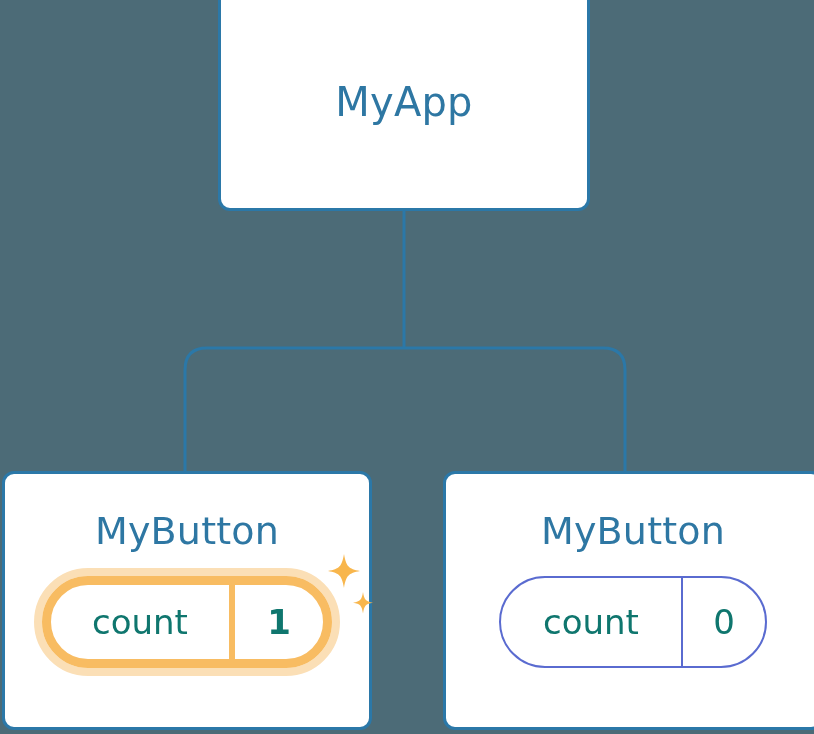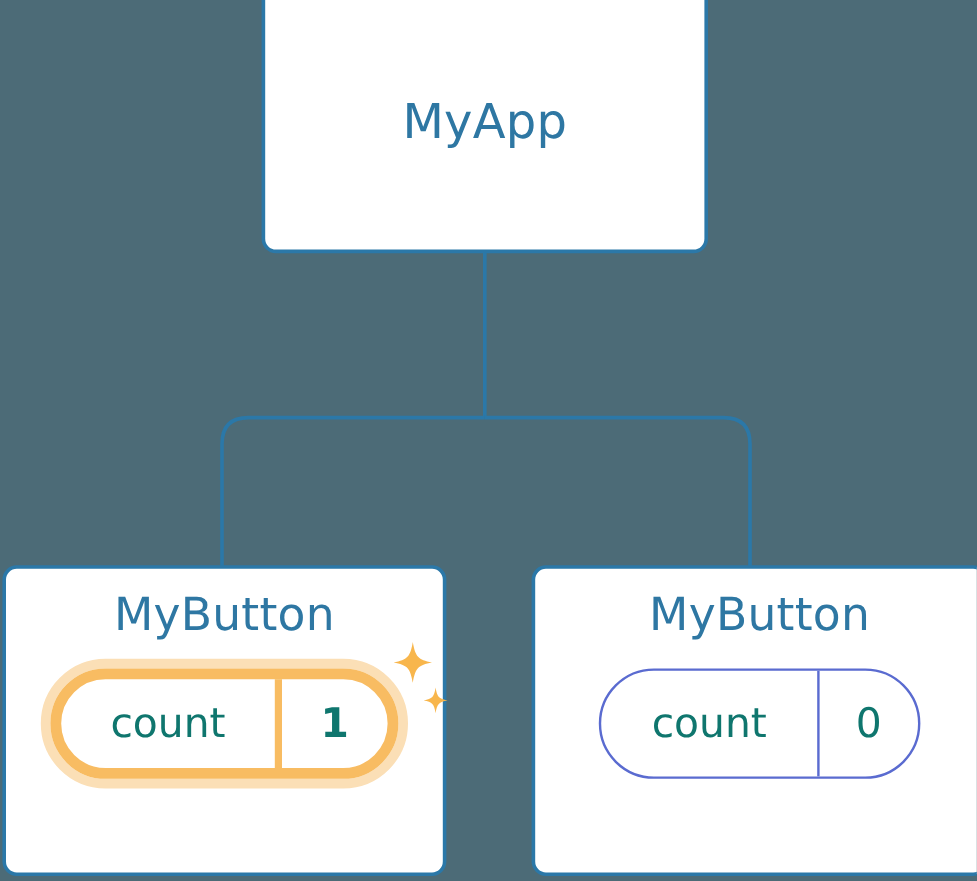--- a/index.html
+++ b/index.html
@@ -77,21 +77,21 @@
     white-space: nowrap;
   }
 
   .node-root .node-title {
     font-size: 40px;
     margin-top: 46px;
   }
 
   .node-child-left .node-title,
   .node-child-right .node-title {
-    margin-top: 19px;
+    margin-top: 38px;
   }
 
   
   .pill-wrap {
     position: relative;
     margin-top: 26px;
     display: flex;
     align-items: center;
     justify-content: center;
   }

